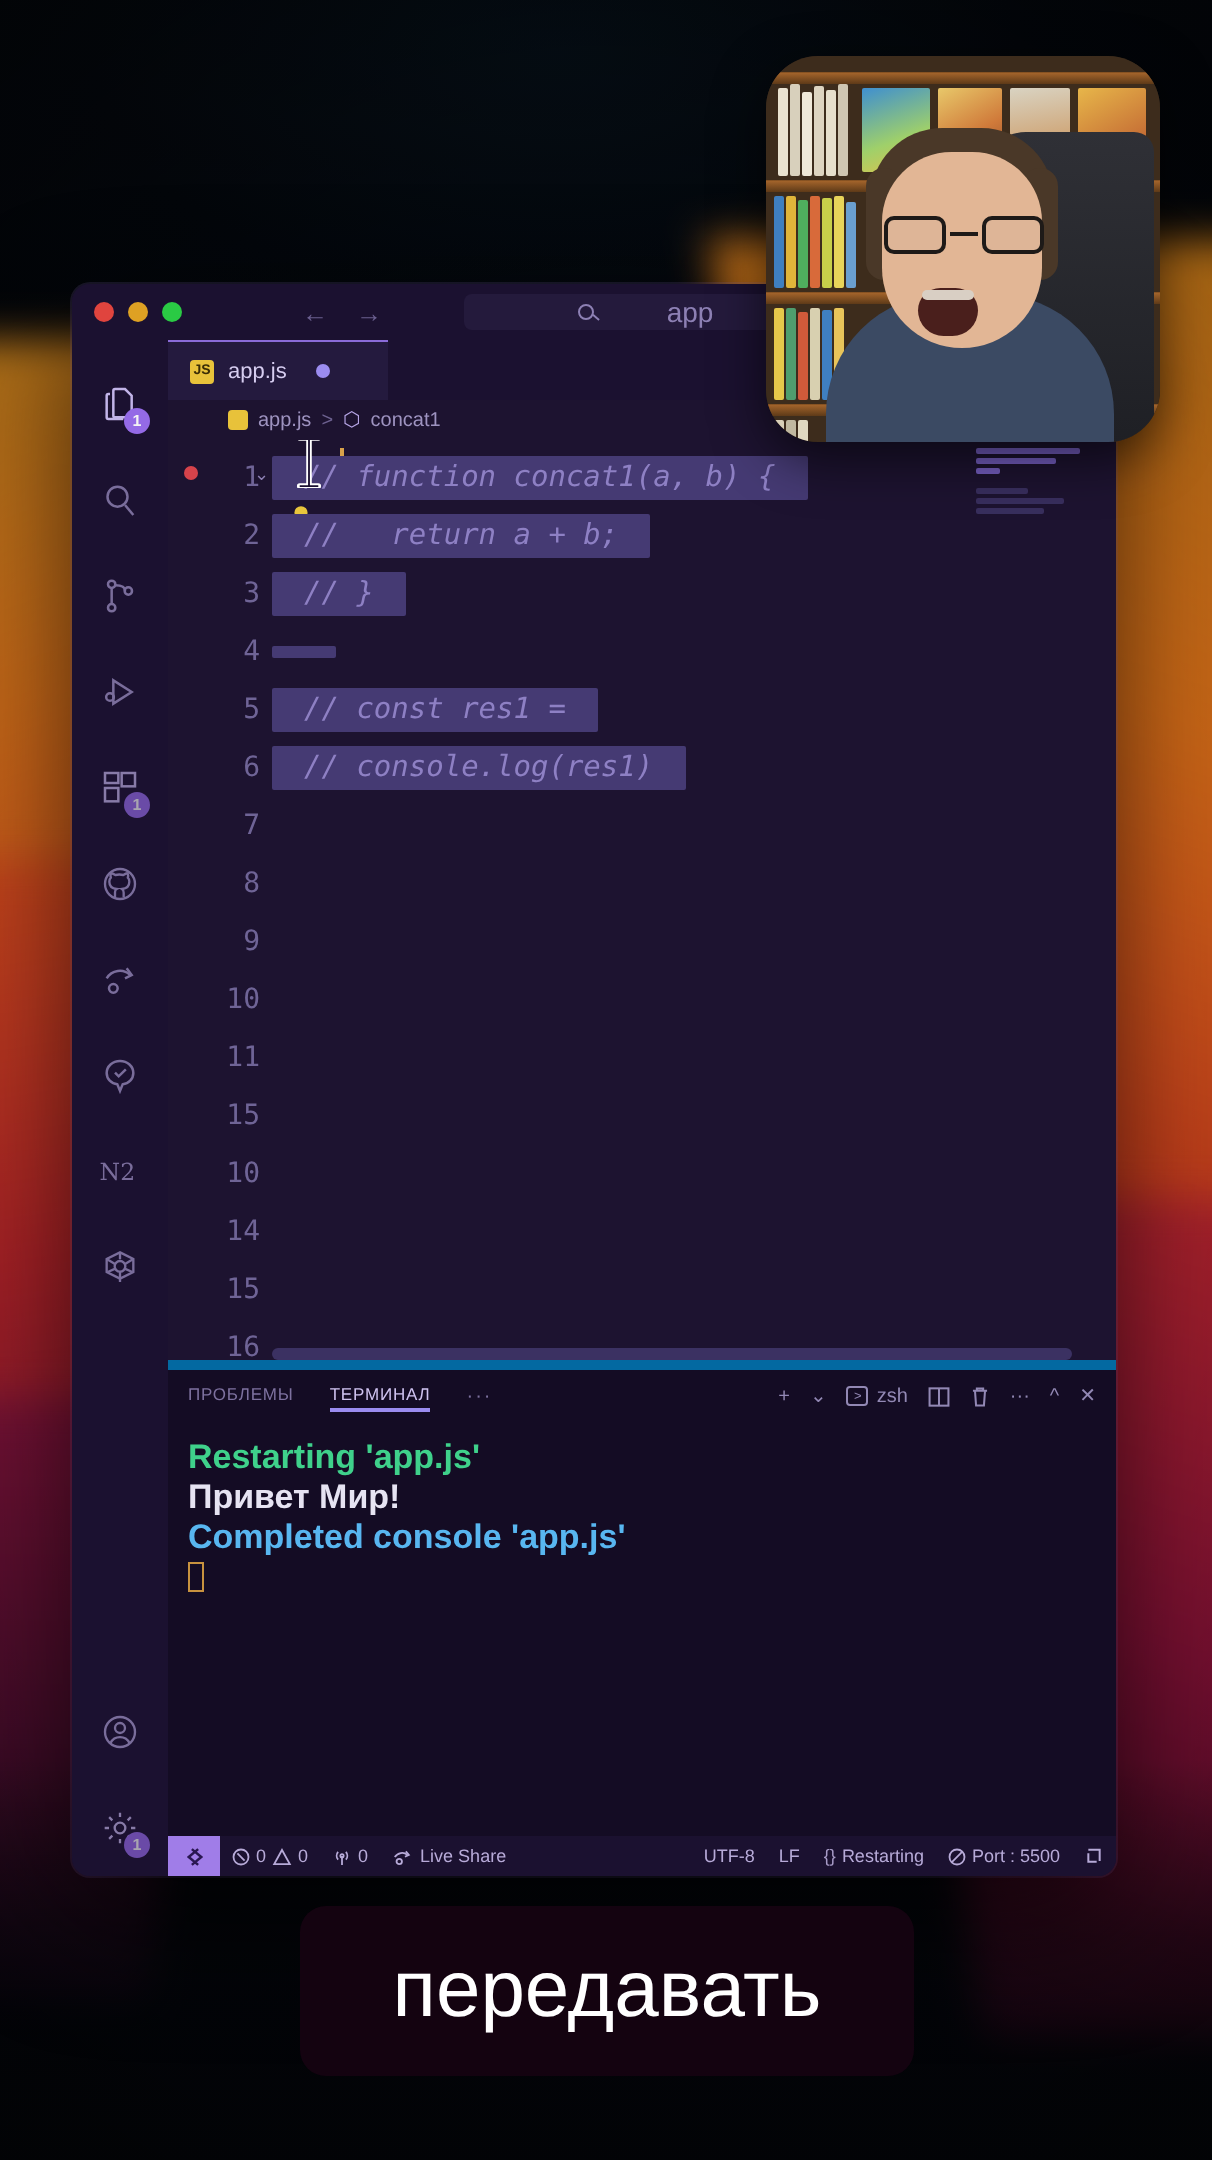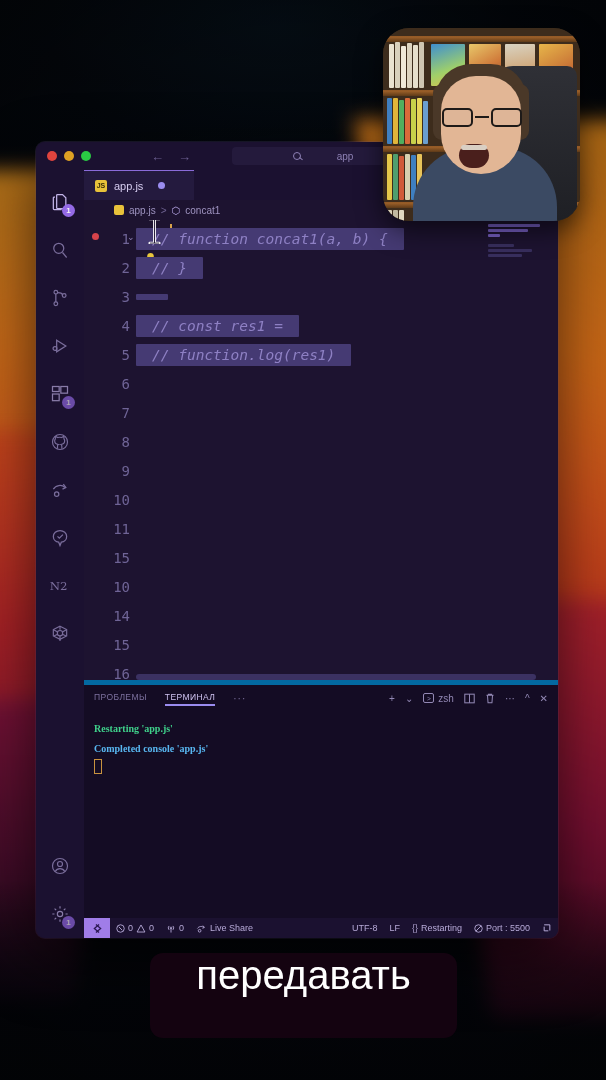--- a/index.html
+++ b/index.html
@@ -105,21 +105,21 @@
   .cmdbox {
     position: absolute; left: 196px; top: 5px;
     width: 182px; height: 18px;
     background: #241a3c;
     border-radius: 4px;
     display: flex; align-items: center; justify-content: center;
     gap: 4px;
   }
   .cmdbox .mag { width: 8px; height: 8px; border: 1.2px solid #8d80b4; border-radius: 50%; position: relative; }
   .cmdbox .mag::after { content:""; position:absolute; width:3.5px; height:1.2px; background:#8d80b4; right:-3px; bottom:0.3px; transform: rotate(40deg); }
-  .cmdbox .txt { color: #8d80b4; font-size: 10px; padding-left: 32px; }
+  .cmdbox .txt { color: #8d80b4; font-size: 14px; padding-left: 32px; }
 
   
   .vsbody { flex: 1; display: flex; min-height: 0; }
 
   .activitybar {
     width: 48px; flex: 0 0 48px;
     background: #1b1130;
     display: flex; flex-direction: column;
     align-items: center;
     padding-top: 8px;
@@ -291,22 +291,22 @@
   }
   .zshchip { display: flex; align-items: center; gap: 4px; }
   .zshbox {
     width: 11px; height: 10px; border: 1px solid #9288b4; border-radius: 2px;
     font-size: 6.5px; display: flex; align-items: center; justify-content: center;
     color: #9288b4;
   }
   .term-body {
     flex: 1;
     padding: 8px 10px;
-    font-family: Liberation Serif, serif;
-    font-size: 10px;
+    font-family: Liberation Sans, sans-serif;
+    font-size: 17px;
     font-weight: bold;
     line-height: 20px;
     overflow: hidden;
   }
   .t-green { color: #3fd18b; }
   .t-white { color: #e6e3f2; }
   .t-blue  { color: #58b6f0; }
   .t-cursor {
     display: inline-block;
     width: 8px; height: 15px;
@@ -394,21 +394,21 @@
   }
   .wc-teeth { position: absolute; left: 2px; top: 1px; width: 26px; height: 5px; background: #d9cfc4; border-radius: 3px; }
 
   
   .caption {
     position: absolute;
     left: 150px; top: 953px;
     width: 307px; height: 85px;
     background: #140310;
     border-radius: 13px;
-    display: flex; align-items: flex-start; justify-content: center;
+    display: flex; align-items: center; justify-content: center;
   }
   .caption span {
     color: #ffffff;
     font-size: 40px;
     font-family: "Liberation Sans", sans-serif;
   }
 </style>
 </head>
 <body>
 
@@ -593,24 +593,25 @@
               <path d="M2 1h10M2 27h10M7 1v26" stroke="#ffffff" stroke-width="3" fill="none" stroke-linecap="round"></path>
               <path d="M2 1h10M2 27h10M7 1v26" stroke="#1a1030" stroke-width="1" fill="none"></path>
             </svg>
 
             <svg class="bulb" viewBox="0 0 12 14">
               <circle cx="6" cy="5.5" r="4.4" fill="#e8c63c"></circle>
               <rect x="4" y="9.6" width="4" height="3" rx="1" fill="#c9a52b"></rect>
             </svg>
 
             <div class="cline"><span class="sel">// function concat1(a, b) {</span></div>
+            <div class="cline"><span class="sel">//   return a + b;</span></div>
             <div class="cline"><span class="sel">// }</span></div>
             <div class="cline"><span class="sel"></span></div>
             <div class="cline"><span class="sel">// const res1 =</span></div>
-            <div class="cline"><span class="sel">// function.log(res1)</span></div>
+            <div class="cline"><span class="sel">// console.log(res1)</span></div>
             <div class="cline"><span></span></div>
             <div class="cline"><span></span></div>
             <div class="cline"><span></span></div>
             <div class="cline"><span></span></div>
             <div class="cline"><span></span></div>
             <div class="cline"><span></span></div>
             <div class="cline"><span></span></div>
             <div class="cline"><span></span></div>
             <div class="cline"><span></span></div>
           </div>
@@ -648,20 +649,21 @@
                 <path d="M1.5 3h9M4 3V1.6h4V3M2.8 3l.7 9.4h5l.7-9.4"></path>
               </svg>
               <span>···</span>
               <span>^</span>
               <span>✕</span>
             </span>
           </div>
 
           <div class="term-body">
             <div class="t-green">Restarting 'app.js'</div>
+            <div class="t-white">Привет Мир!</div>
             <div class="t-blue">Completed console 'app.js'</div>
             <div><span class="t-cursor"></span></div>
           </div>
         </div>
 
         <div class="statusbar">
           <div class="sb-remote">
             <svg width="11" height="11" viewBox="0 0 14 14" fill="none" stroke="#2a1752" stroke-width="1.6">
               <path d="M9 2L3 7l6 5M5 2l6 5-6 5"></path>
             </svg>

